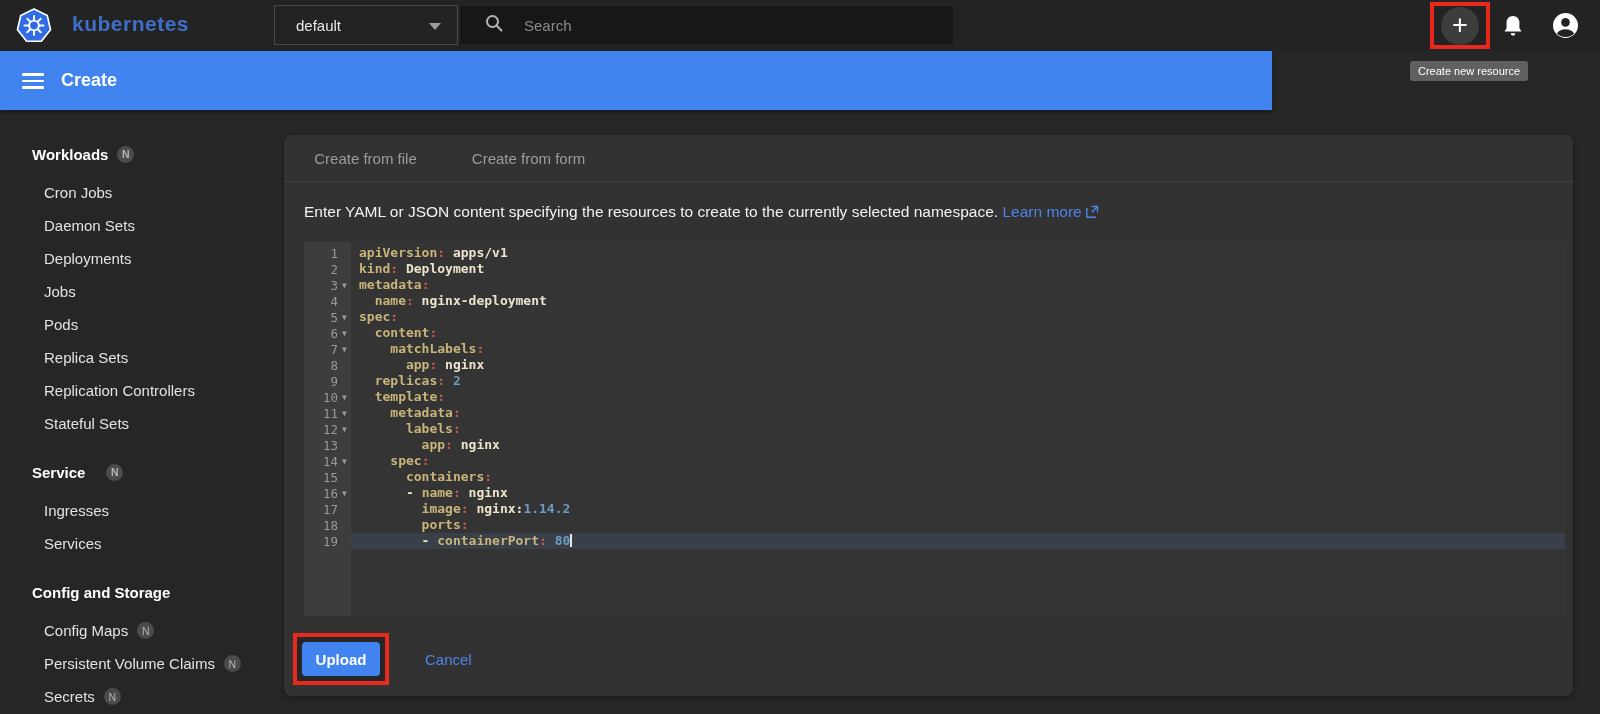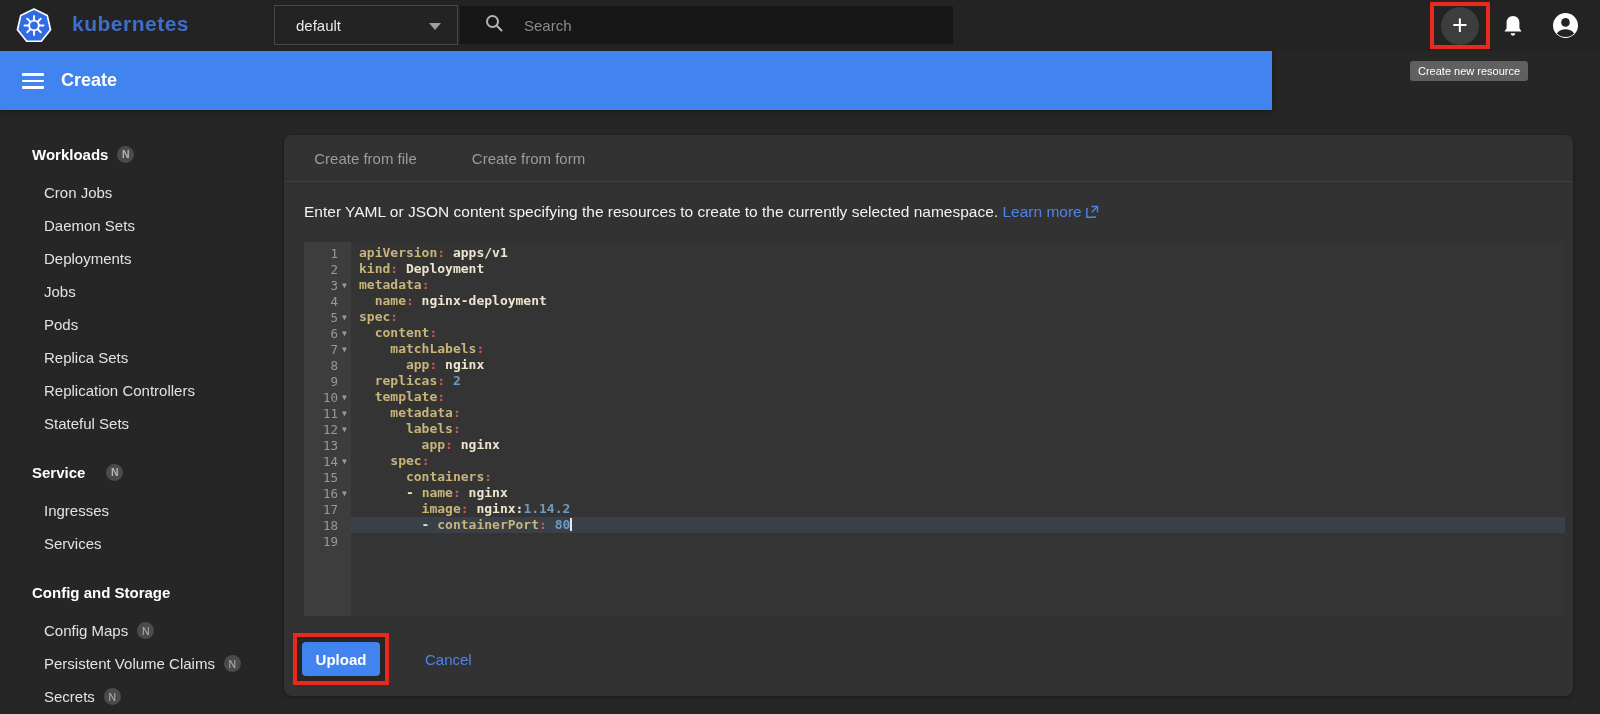--- a/index.html
+++ b/index.html
@@ -324,20 +324,21 @@
         <div class="cline"><span class="tok-k">      app</span><span class="tok-c">:</span><span class="tok-v"> nginx</span></div>
         <div class="cline"><span class="tok-k">  replicas</span><span class="tok-c">:</span><span class="tok-n"> 2</span></div>
         <div class="cline"><span class="tok-k">  template</span><span class="tok-c">:</span></div>
         <div class="cline"><span class="tok-k">    metadata</span><span class="tok-c">:</span></div>
         <div class="cline"><span class="tok-k">      labels</span><span class="tok-c">:</span></div>
         <div class="cline"><span class="tok-k">        app</span><span class="tok-c">:</span><span class="tok-v"> nginx</span></div>
         <div class="cline"><span class="tok-k">    spec</span><span class="tok-c">:</span></div>
         <div class="cline"><span class="tok-k">      containers</span><span class="tok-c">:</span></div>
         <div class="cline"><span class="tok-v">      - </span><span class="tok-k">name</span><span class="tok-c">:</span><span class="tok-v"> nginx</span></div>
         <div class="cline"><span class="tok-k">        image</span><span class="tok-c">:</span><span class="tok-v"> nginx:</span><span class="tok-n">1.14.2</span></div>
+        <div class="cline"><span class="tok-k">        ports</span><span class="tok-c">:</span></div>
         <div class="cline active"><span class="tok-v">        - </span><span class="tok-k">containerPort</span><span class="tok-c">:</span><span class="tok-n"> 80</span><span class="cursor"></span></div>
       </div>
   </div>
 
   <div class="actions">
     <div class="upload-annotation">
       <button class="upload-btn">Upload</button>
     </div>
     <span class="cancel-btn">Cancel</span>
   </div>

